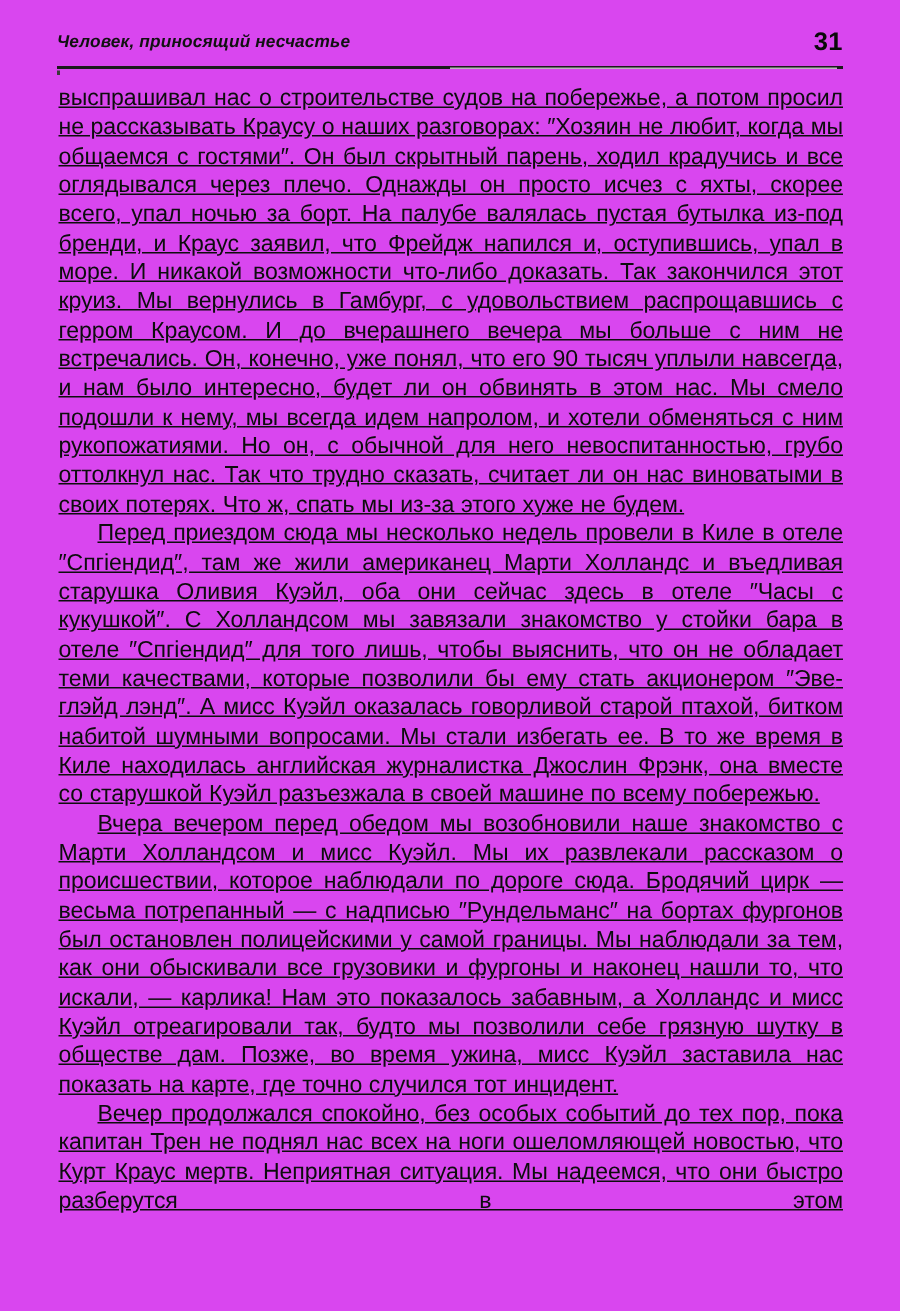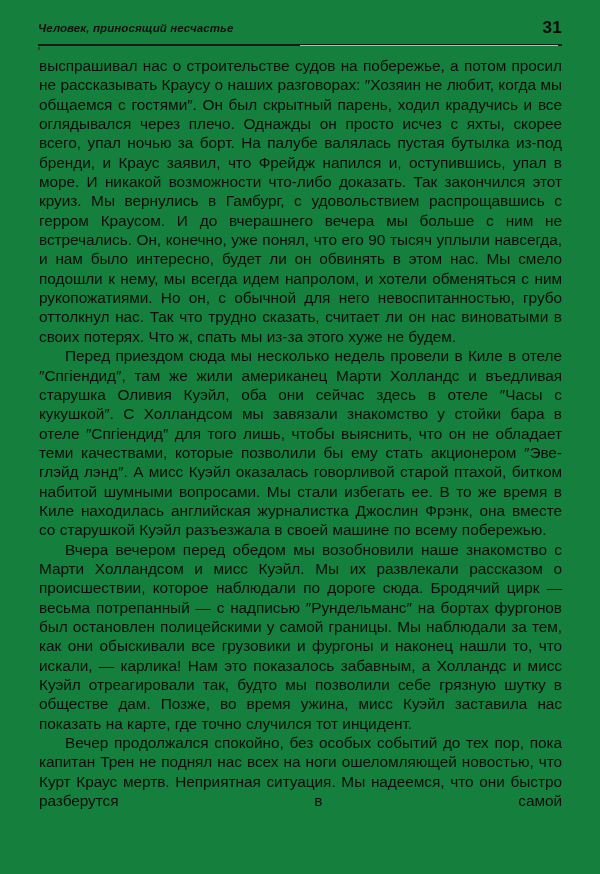--- a/index.html
+++ b/index.html
@@ -6,21 +6,21 @@
   html, body {
     margin: 0;
     padding: 0;
     background: #ffffff;
   }
 
   .page {
     position: relative;
     width: 600px;
     height: 874px;
-    background: #15803d;
+    background: #d946ef;
     overflow: hidden;
     font-family: "Liberation Sans", sans-serif;
     color: #0d0d0d;
     -webkit-font-smoothing: none;
   }
 
   
   .runhead {
     position: absolute;
     left: 38px;
@@ -91,20 +91,21 @@
   .body p {
     margin: 0;
     font-size: 15.4px;
     line-height: 19.35px;
     text-align: justify;
     text-align-last: left;
     word-spacing: 0.2px;
     letter-spacing: -0.05px;
     color: #0d0d0d;
     hyphens: manual;
+    text-decoration: underline;
   }
 
   .body p.indent {
     text-indent: 26px;
   }
 
   
   .body p.cut {
     text-align-last: justify;
   }
@@ -120,16 +121,16 @@
   </div>
   <div class="runhead-rule"></div>
   <div class="runhead-rule-ghost"></div>
 
   <div class="speck"></div>
 
   <div class="body">
     <p>выспрашивал нас о строительстве судов на побережье, а по­том просил не рассказывать Краусу о наших разговорах: ″Хозяин не любит, когда мы общаемся с гостями″. Он был скрытный парень, ходил крадучись и все оглядывался через плечо. Однажды он просто исчез с яхты, скорее всего, упал ночью за борт. На палубе валялась пустая бутылка из-под бренди, и Краус заявил, что Фрейдж напился и, оступив­шись, упал в море. И никакой возможности что-либо дока­зать. Так закончился этот круиз. Мы вернулись в Гамбург, с удовольствием распрощавшись с герром Краусом. И до вче­рашнего вечера мы больше с ним не встречались. Он, конеч­но, уже понял, что его 90 тысяч уплыли навсегда, и нам было интересно, будет ли он обвинять в этом нас. Мы смело подо­шли к нему, мы всегда идем напролом, и хотели обме­няться с ним рукопожатиями. Но он, с обычной для него не­воспитанностью, грубо оттолкнул нас. Так что трудно ска­зать, считает ли он нас виноватыми в своих потерях. Что ж, спать мы из-за этого хуже не будем.</p>
     <p class="indent">Перед приездом сюда мы несколько недель провели в Киле в отеле ″Спгіендид″, там же жили американец Марти Холландс и въедливая старушка Оливия Куэйл, оба они сей­час здесь в отеле ″Часы с кукушкой″. С Холландсом мы завязали знакомство у стойки бара в отеле ″Спгіендид″ для того лишь, чтобы выяснить, что он не обладает теми каче­ствами, которые позволили бы ему стать акционером ″Эве­глэйд лэнд″. А мисс Куэйл оказалась говорливой старой птахой, битком набитой шумными вопросами. Мы стали из­бегать ее. В то же время в Киле находилась английская жур­налистка Джослин Фрэнк, она вместе со старушкой Куэйл разъезжала в своей машине по всему побережью.</p>
     <p class="indent">Вчера вечером перед обедом мы возобновили наше зна­комство с Марти Холландсом и мисс Куэйл. Мы их развле­кали рассказом о происшествии, которое наблюдали по до­роге сюда. Бродячий цирк — весьма потрепанный — с над­писью ″Рундельманс″ на бортах фургонов был остановлен полицейскими у самой границы. Мы наблюдали за тем, как они обыскивали все грузовики и фургоны и наконец нашли то, что искали, — карлика! Нам это показалось забавным, а Холландс и мисс Куэйл отреагировали так, будто мы позво­лили себе грязную шутку в обществе дам. Позже, во время ужина, мисс Куэйл заставила нас показать на карте, где точ­но случился тот инцидент.</p>
-    <p class="indent cut">Вечер продолжался спокойно, без особых событий до тех пор, пока капитан Трен не поднял нас всех на ноги оше­ломляющей новостью, что Курт Краус мертв. Неприятная ситуация. Мы надеемся, что они быстро разберутся в самой</p>
+    <p class="indent cut">Вечер продолжался спокойно, без особых событий до тех пор, пока капитан Трен не поднял нас всех на ноги оше­ломляющей новостью, что Курт Краус мертв. Неприятная ситуация. Мы надеемся, что они быстро разберутся в этом</p>
   </div>
 
 </div>
 
 </body></html>

